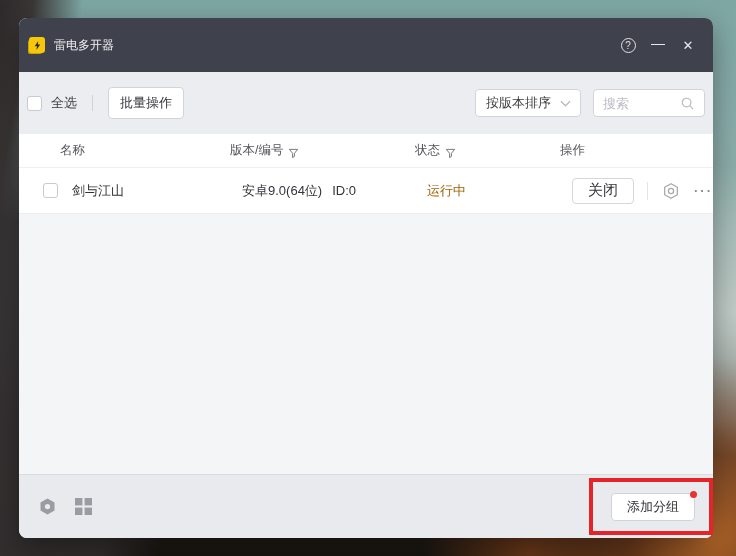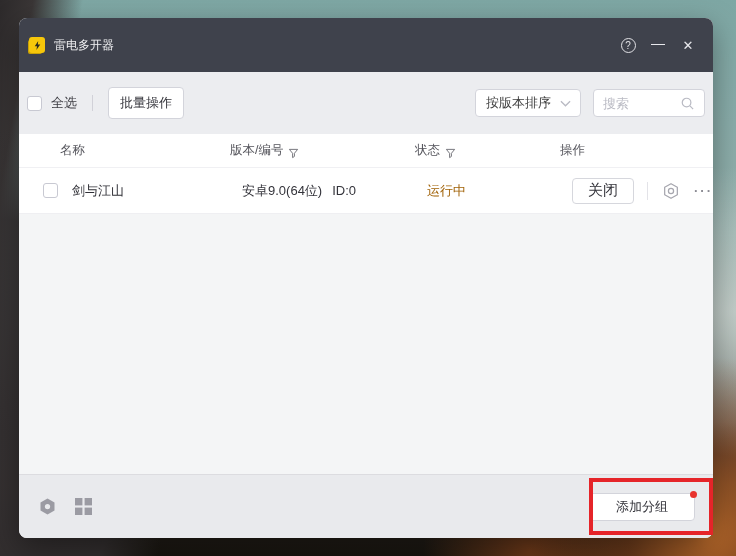--- a/index.html
+++ b/index.html
@@ -67,21 +67,21 @@
     display:flex; align-items:center; justify-content:center; color:#33333a; font-size:15px; }
   .row-divider { width:1px; height:18px; background:#e3e3e8; }
   .more-dots { color:#8b8b93; font-weight:bold; letter-spacing:2px; font-size:13px; }
   
   .main-empty { flex:1; background:#f4f5f6; }
   .footer { flex:0 0 64px; background:#e9eaed; border-top:1px solid #dcdce0;
     display:flex; align-items:center; padding:0 18px; }
   .footer-icons { display:flex; align-items:center; gap:17px; }
   .footer-right { margin-left:auto; display:flex; align-items:center; gap:14px; }
   .add-group-btn { position:relative; height:28px; background:#fff; border:1px solid #d3d4db;
-    border-radius:4px; padding:0 26px; display:flex; align-items:center; color:#33333a; font-size:13px; }
+    border-radius:4px; padding:0 15px; display:flex; align-items:center; color:#33333a; font-size:13px; }
   .red-dot { position:absolute; top:-3px; right:-3px; width:7px; height:7px;
     background:#e8332d; border-radius:50%; }
   .add-emulator-btn { height:28px; background:#4a69f2; border:none; border-radius:4px;
     padding:0 15px; display:flex; align-items:center; color:#fff; font-size:13px; }
   
   .highlight-box { position:absolute; left:589px; top:478px; width:124px; height:57px;
     border:4px solid #e52429; z-index:20; pointer-events:none; }
 </style>
 </head>
 <body>

